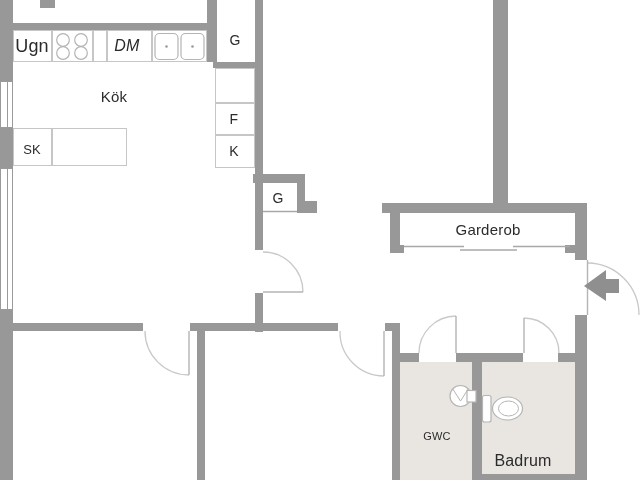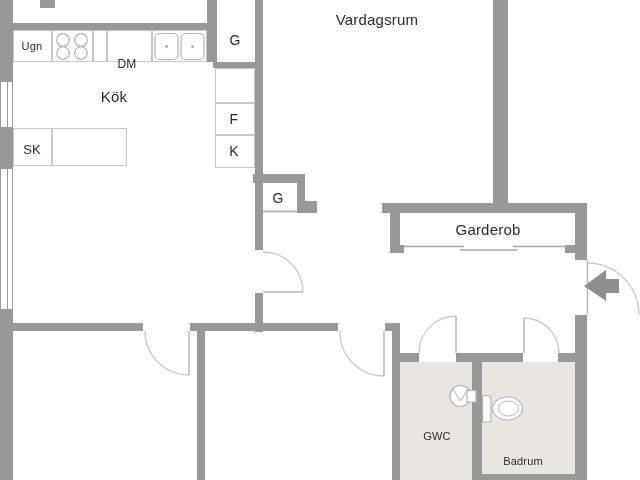--- a/index.html
+++ b/index.html
@@ -96,25 +96,24 @@
       <circle cx="192.5" cy="46.5" r="1.3" fill="#9a9a9a"></circle>
       <circle cx="460.5" cy="396" r="10.5" fill="#fff" stroke="#b4b4b4" stroke-width="1.2"></circle>
       <line x1="460.5" y1="401" x2="452.5" y2="388.5" stroke="#b4b4b4" stroke-width="1"></line>
       <line x1="460.5" y1="401" x2="468.5" y2="388.5" stroke="#b4b4b4" stroke-width="1"></line>
       <rect x="467" y="390.5" width="9" height="11.5" fill="#fff" stroke="#b4b4b4" stroke-width="1.2"></rect>
       <rect x="482.5" y="395.5" width="8.5" height="26.5" rx="2" fill="#fff" stroke="#b4b4b4" stroke-width="1.2"></rect>
       <ellipse cx="507.5" cy="408.5" rx="15" ry="11.5" fill="#fff" stroke="#b4b4b4" stroke-width="1.2"></ellipse>
       <ellipse cx="508.5" cy="408.5" rx="10" ry="7.5" fill="none" stroke="#b4b4b4" stroke-width="1"></ellipse>
       <polygon points="584,286 606,270 606,279 619,279 619,293 606,293 606,301" fill="#8f8f8f"></polygon>
     </svg>
-    <div class="label" style="left: 32px; top: 46px; font-size: 11px; z-index: 10;">Ugn</div>
-    <div class="label" style="left: 127px; top: 64px; font-size: 12px; z-index: 10;">DM</div>
+    <div class="label" style="left: 32px; top: 46px; font-size: 18px; z-index: 10;">Ugn</div>
+    <div class="label" style="left: 127px; top: 46px; font-size: 16px; z-index: 10; font-style: italic;">DM</div>
     <div class="label" style="left: 235px; top: 40px; font-size: 14px; z-index: 10;">G</div>
     <div class="label" style="left: 114px; top: 96px; font-size: 15px; z-index: 10;">Kök</div>
-    <div class="label" style="left: 377px; top: 19px; font-size: 15px; z-index: 10;">Vardagsrum</div>
     <div class="label" style="left: 32px; top: 149px; font-size: 13px; z-index: 10;">SK</div>
     <div class="label" style="left: 234px; top: 119px; font-size: 14px; z-index: 10;">F</div>
     <div class="label" style="left: 234px; top: 151px; font-size: 14px; z-index: 10;">K</div>
     <div class="label" style="left: 278px; top: 198px; font-size: 14px; z-index: 10;">G</div>
     <div class="label" style="left: 488px; top: 229px; font-size: 15px; z-index: 10;">Garderob</div>
     <div class="label" style="left: 437px; top: 436px; font-size: 11px; z-index: 10;">GWC</div>
-    <div class="label" style="left: 523px; top: 461px; font-size: 11px; z-index: 10;">Badrum</div>
+    <div class="label" style="left: 523px; top: 461px; font-size: 16px; z-index: 10;">Badrum</div>
   </div>
 
 </body></html>

